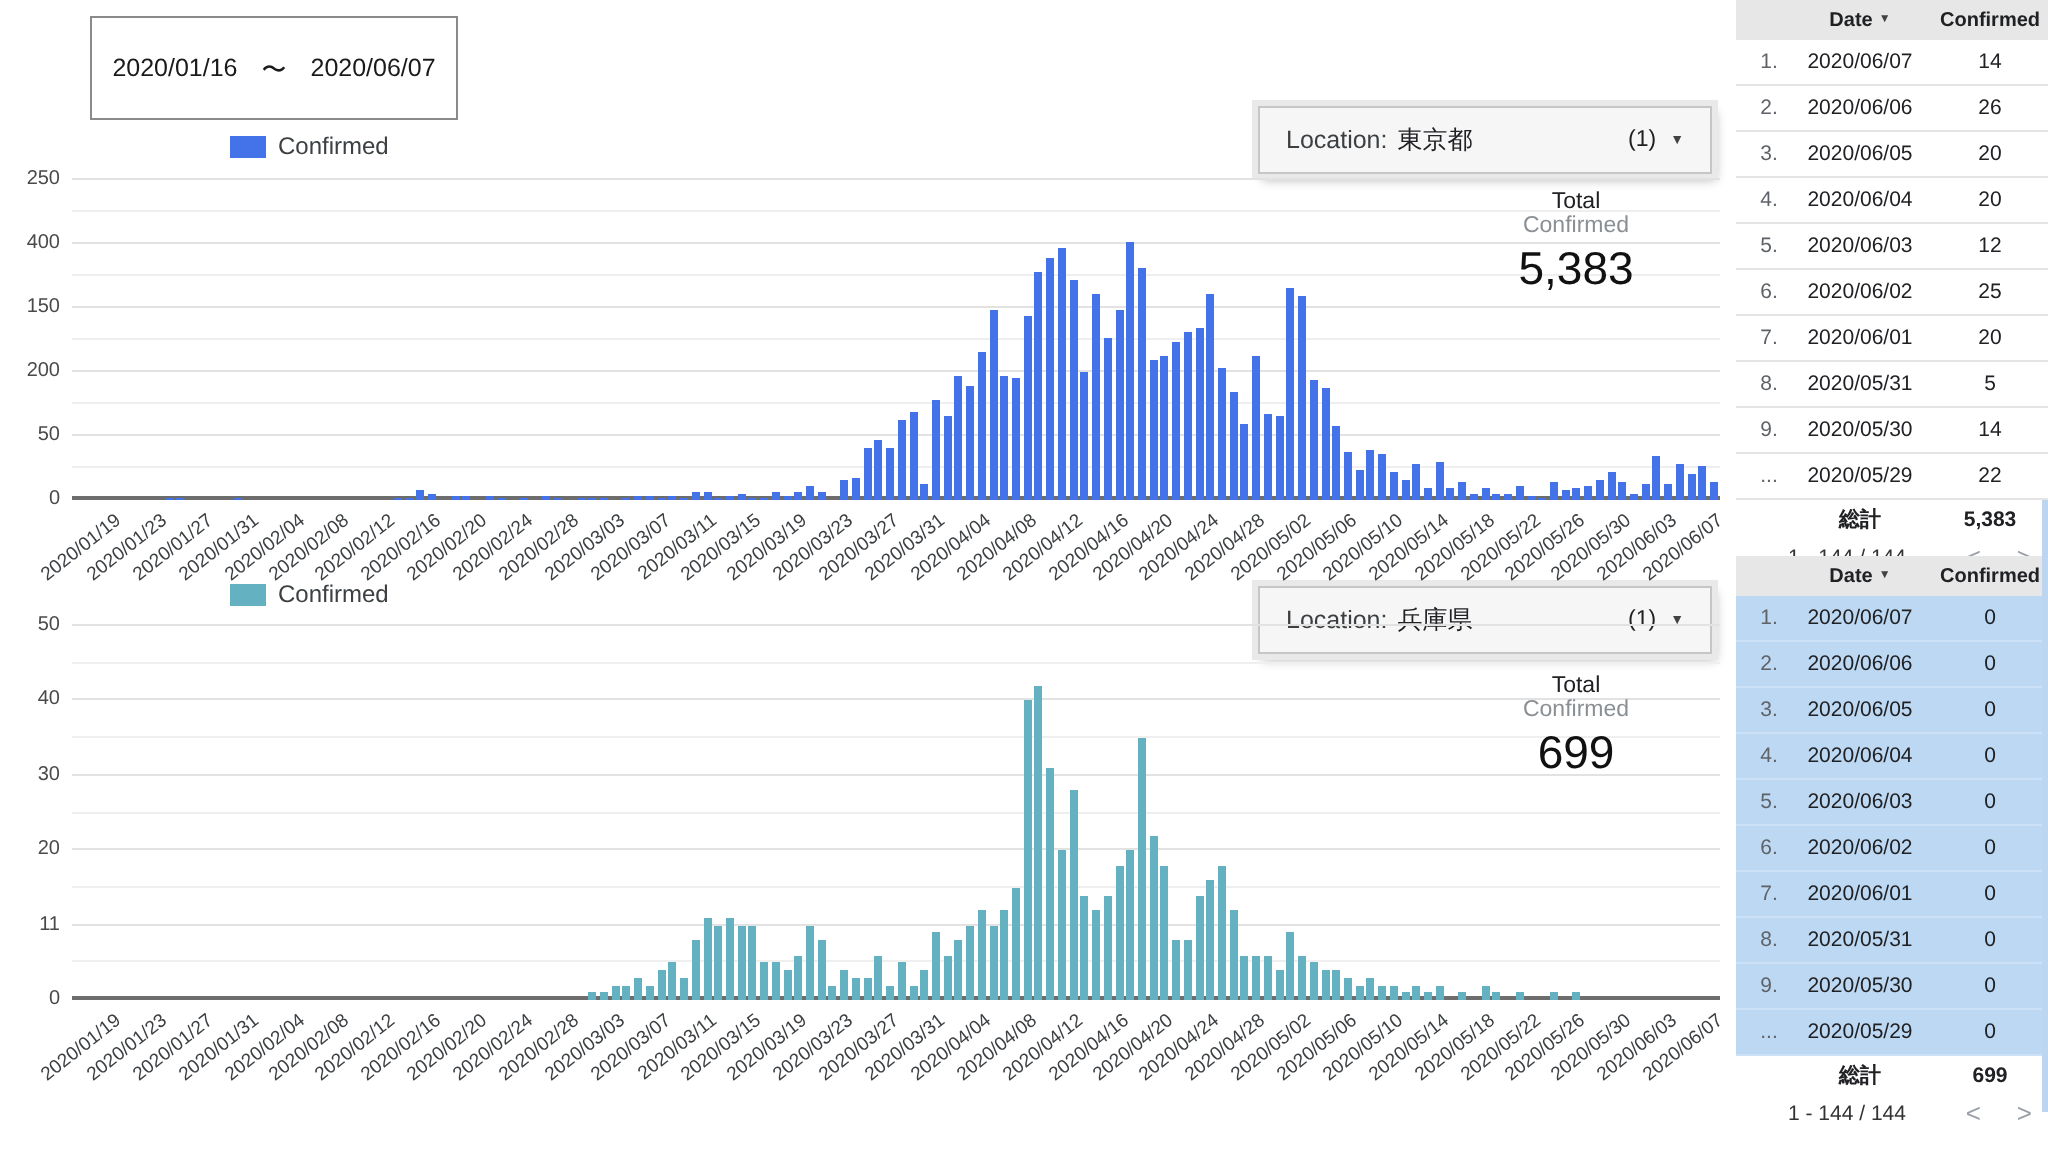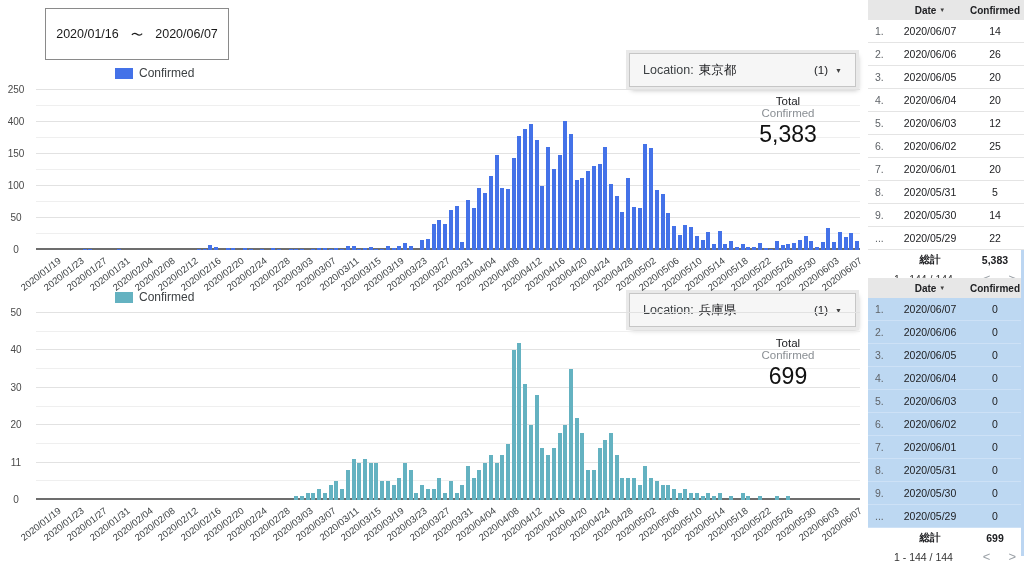--- a/index.html
+++ b/index.html
@@ -25,34 +25,34 @@
   
   .legend{position:absolute;display:flex;align-items:center;gap:6px;}
   .legend .swatch{width:18px;height:11px;}
   .legend .ltext{font-size:12px;color:#3c4043;}
 
   
   .chart{position:absolute;}
   .chart .grid{position:absolute;left:0;right:0;height:1px;background:#e2e2e2;}
   .chart .grid.minor{background:#efefef;}
   .chart .grid.zero{background:#6d6d6d;height:2px;}
-  .chart .ylab{position:absolute;left:-34px;width:28px;text-align:center;font-size:10px;color:#4a4a4a;}
+  .chart .ylab{position:absolute;left:-34px;width:28px;text-align:right;font-size:10px;color:#4a4a4a;}
   .chart .xlab{position:absolute;width:80px;text-align:right;transform:rotate(-38deg);
                transform-origin:100% 0;font-size:9.5px;color:#3c4043;white-space:nowrap;}
   .chart .bar{position:absolute;bottom:0;}
 
   
   .total-block{position:absolute;width:110px;text-align:center;}
   .total-block .t1{font-size:11.5px;color:#202124;}
   .total-block .t2{font-size:11.5px;color:#8a8f94;}
   .total-block .t3{font-size:23px;color:#111;margin-top:2px;}
 
   
   .dtable{position:absolute;width:156px;background:#fff;}
-  .trow,.t-header,.t-sum{display:grid;grid-template-columns:26px 72px 58px;align-items:center;}
+  .trow,.t-header,.t-sum{display:grid;grid-template-columns:26px 72px 58px;align-items:center;text-align:center;}
   .t-header{height:20px;background:#e7e7e7;font-size:10px;font-weight:bold;}
   .t-header .c1{justify-self:center;display:flex;align-items:center;gap:3px;cursor:pointer;}
   .t-header .c2{justify-self:center;cursor:pointer;}
   .sort-caret{font-size:6px;color:#424242;}
   .trow{height:22px;font-size:10.5px;border-bottom:1px solid #e4e4e4;background:#fff;}
   .dtable.blue .trow{background:#bdd8f2;border-bottom:1px solid #cde1f6;}
   .trow .c0{padding-left:7px;color:#5f6368;}
   .trow .c1,.trow .c2{justify-self:center;}
   .t-sum{height:20px;font-size:10.5px;font-weight:bold;}
   .t-sum .c1,.t-sum .c2{justify-self:center;}
@@ -103,21 +103,21 @@
   </div>
 
   <div class="chart" id="chart1" style="left:36px;top:90px;width:824px;height:160px;">
       <div class="grid zero" style="bottom: 0px;"></div>
       <div class="ylab" style="bottom: -5px;">0</div>
       <div class="grid minor" style="bottom: 16px;"></div>
       <div class="grid" style="bottom: 32px;"></div>
       <div class="ylab" style="bottom: 27px;">50</div>
       <div class="grid minor" style="bottom: 48px;"></div>
       <div class="grid" style="bottom: 64px;"></div>
-      <div class="ylab" style="bottom: 59px;">100</div>
+      <div class="ylab" style="bottom: 59px;">200</div>
       <div class="grid minor" style="bottom: 80px;"></div>
       <div class="grid" style="bottom: 96px;"></div>
       <div class="ylab" style="bottom: 91px;">150</div>
       <div class="grid minor" style="bottom: 112px;"></div>
       <div class="grid" style="bottom: 128px;"></div>
       <div class="ylab" style="bottom: 123px;">400</div>
       <div class="grid minor" style="bottom: 144px;"></div>
       <div class="grid" style="bottom: 160px;"></div>
       <div class="ylab" style="bottom: 155px;">250</div>
       <div class="bar" style="left: 46.5789px; width: 4.00556px; height: 1px; background: rgb(68, 114, 232);"></div>

